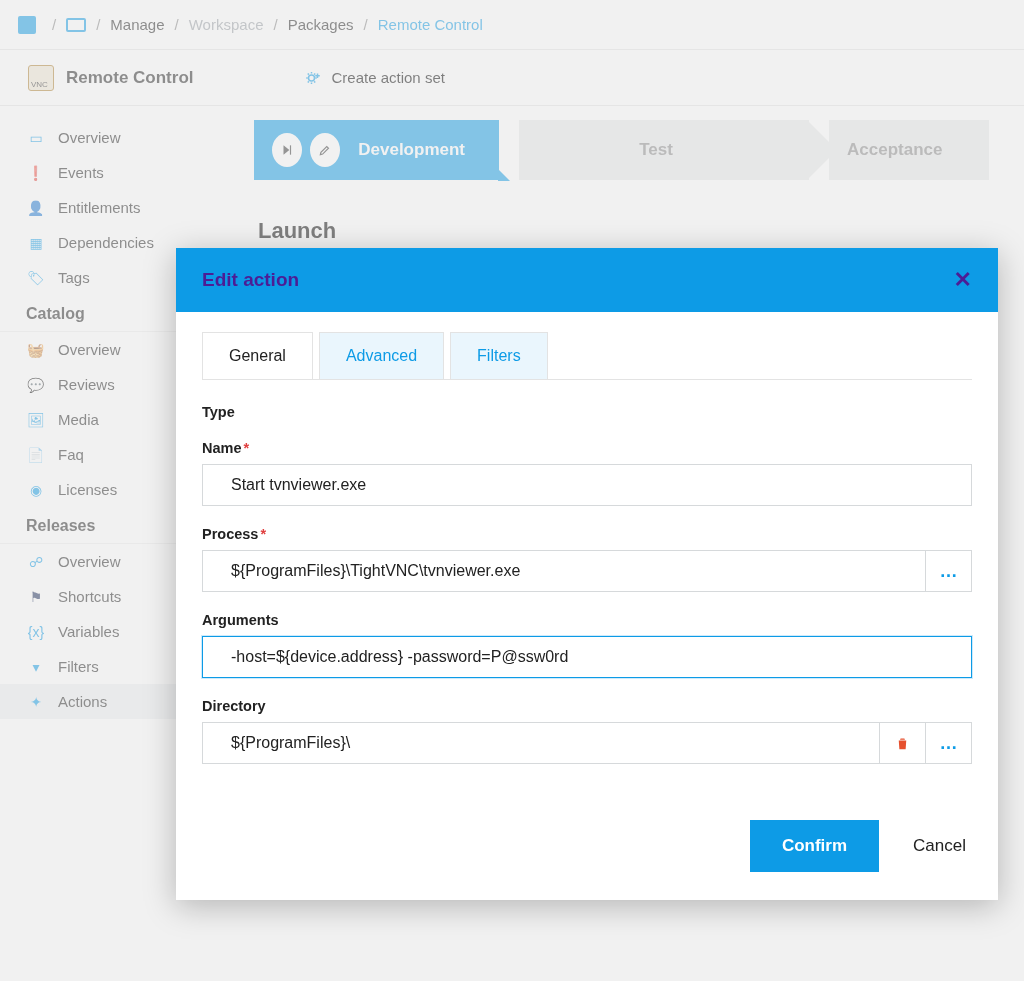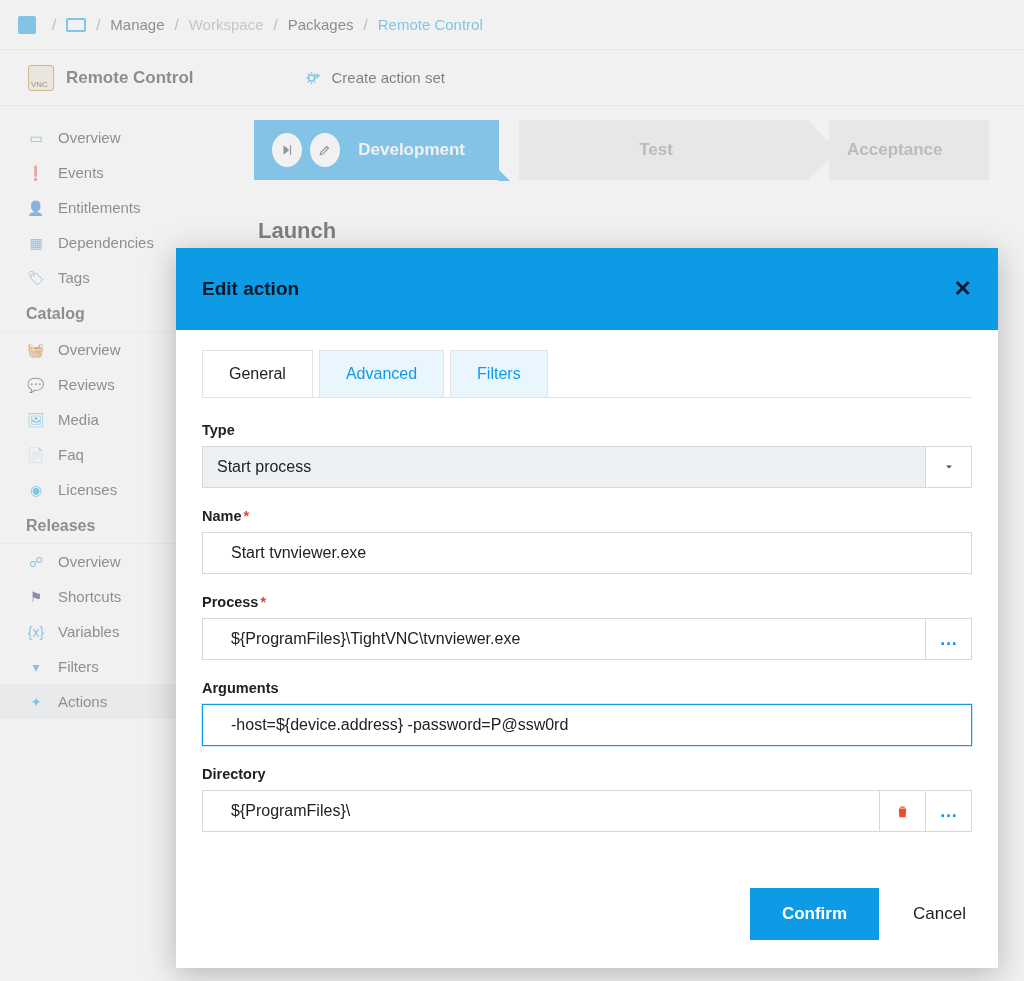--- a/index.html
+++ b/index.html
@@ -38,21 +38,21 @@
   .stage.other::after{ content:""; position:absolute; right:-28px; top:0; width:0;height:0; border-left:30px solid #e7e8e9; border-top:30px solid transparent; border-bottom:30px solid transparent;}
   .stage.accept { background:#e7e8e9; color:#888; width:160px; }
 
   .section-title { font-weight:700; font-size:22px; margin: 38px 0 13px 4px; }
 
   
   .page-dim { position:absolute; inset:0; background:rgba(230,230,230,0.55); pointer-events:none; }
 
   
   .modal { position:absolute; left:176px; top:248px; width:822px; background:#fff; box-shadow: 0 6px 30px rgba(0,0,0,0.25); }
-  .modal-header { background:#0d9be6; color:#0f172a; height:82px; display:flex; align-items:center; justify-content:space-between; padding: 16px 26px; font-size:19px; font-weight:600; }
+  .modal-header { background:#0d9be6; color:#4c1d95; height:64px; display:flex; align-items:center; justify-content:space-between; padding: 16px 26px; font-size:19px; font-weight:600; }
   .modal-header .close { font-size:22px; cursor:pointer; }
   .modal-body { padding: 20px 26px 24px; }
   .tabs { display:flex; border-bottom:1px solid #e3e3e3; }
   .tab { padding: 14px 26px; font-size:16px; color:#0d9be6; background:#eaf6fd; border:1px solid #e3e3e3; border-bottom:none; margin-right:6px; }
   .tab.active { background:#fff; color:#222; }
   .form { padding-top: 24px; }
   .field { margin-bottom: 20px; }
   .flabel { font-weight:700; font-size:14.5px; color:#222; margin-bottom:8px; display:block; }
   .req { color:#e04040; margin-left:2px; }
   .select-wrap { display:flex; }
@@ -208,28 +208,20 @@
   <div class="modal-body">
     <div class="tabs">
       <div class="tab active">General</div>
       <div class="tab">Advanced</div>
       <div class="tab">Filters</div>
     </div>
 
     <div class="form">
       <div class="field">
         <label class="flabel"><span>Type</span></label>
-        <div class="select-wrap">
-          <div class="select-val">Start process</div>
-          <div class="select-btn">
-            <svg width="12" height="12" viewBox="0 0 24 24" fill="#555">
-                <path d="M6 9l6 6 6-6z"></path>
-              </svg>
-          </div>
-        </div>
       </div>
 
       <div class="field">
         <label class="flabel"><span>Name</span><span class="req">*</span></label>
         <input class="text-input" value="Start tvnviewer.exe" style="">
       </div>
 
       <div class="field">
         <label class="flabel"><span>Process</span><span class="req">*</span></label>
         <div class="input-row">

